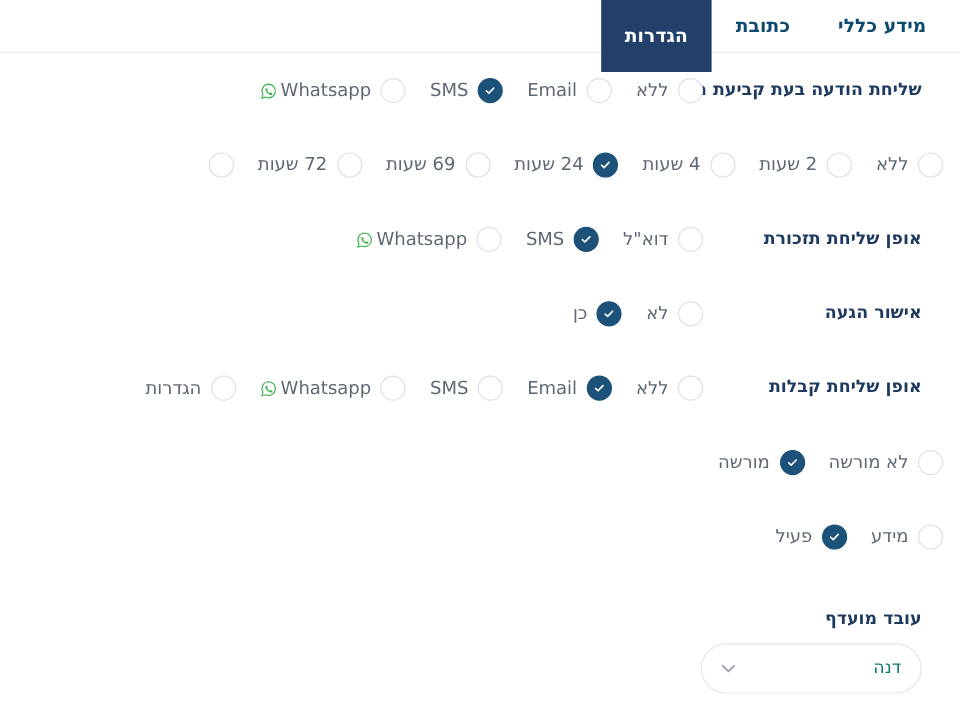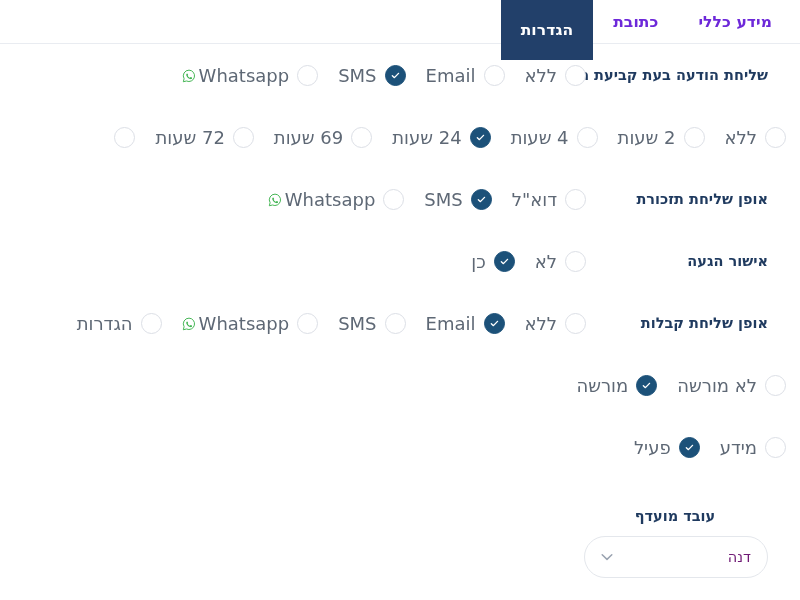--- a/index.html
+++ b/index.html
@@ -31,21 +31,21 @@
     align-items: stretch;
     padding-right: 8px;
   }
   .tab {
     display: flex;
     align-items: center;
     justify-content: center;
     padding: 0 20px;
     font-size: 15.5px;
     font-weight: bold;
-    color: #6d28d9;
+    color: #0c4a6e;
     letter-spacing: 0.1px;
     cursor: pointer;
     box-sizing: border-box;
   }
   .tab.active {
     background: #22406a;
     color: #ffffff;
     height: 60px;
   }
 
@@ -106,21 +106,21 @@
     justify-content: center;
     margin-left: 8px;
   }
   .radio.checked {
     background: #1c5179;
     border-color: #1c5179;
   }
   .radio svg { display: none; }
   .radio.checked svg { display: block; }
   .opt-label {
-    font-size: 18px;
+    font-size: 15px;
     color: #5e6875;
     display: flex;
     align-items: center;
     gap: 3px;
     padding-left: 14px;
   }
   .wa-icon {
     display: inline-flex;
     width: 14px;
     height: 14px;
@@ -136,39 +136,38 @@
     right: 32px;
     width: 186px;
     text-align: right;
   }
   .field-label {
     font-size: 14.5px;
     font-weight: bold;
     color: #1f3a5f;
     margin-bottom: 12px;
     display: block;
-    text-align: center;
   }
   .select {
     width: 184px;
     height: 42px;
     border: 1px solid #e4e7ec;
     border-radius: 21px;
     background: #ffffff;
     box-sizing: border-box;
     display: flex;
     flex-direction: row;
     align-items: center;
     justify-content: space-between;
     padding: 0 16px 0 14px;
     cursor: pointer;
   }
   .select-value {
     font-size: 14.5px;
-    color: #701a75;
+    color: #0f766e;
   }
   .chev {
     width: 16px;
     height: 16px;
     color: #9aa3b0;
     display: flex;
     align-items: center;
   }
 </style>
 </head>

